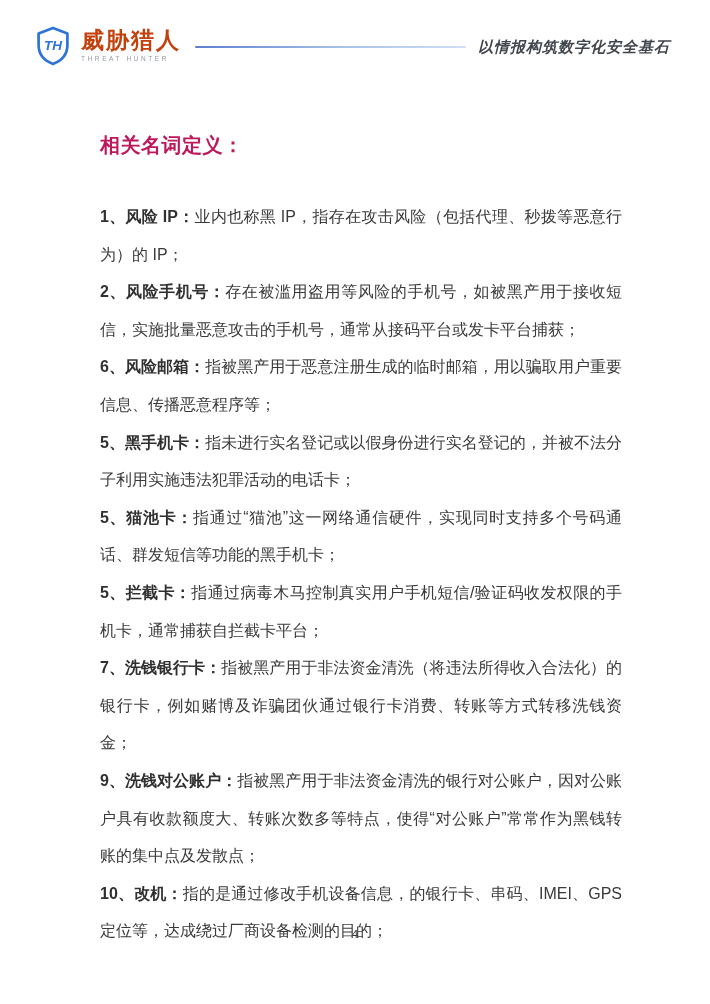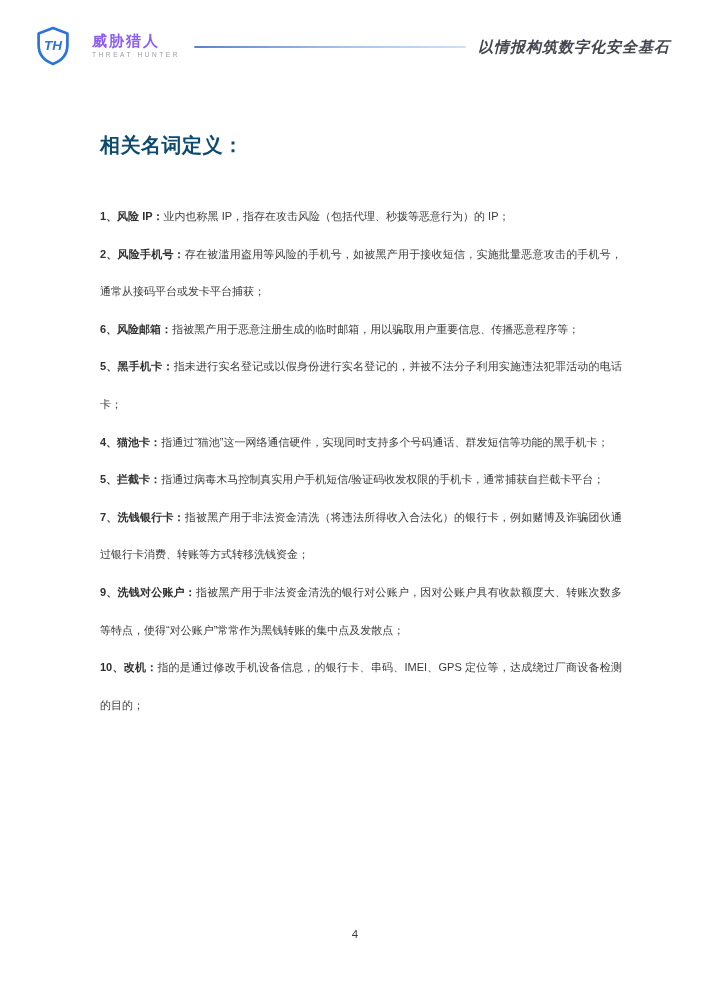--- a/index.html
+++ b/index.html
@@ -10,49 +10,49 @@
   }
   .page {
     position: absolute; inset: 0; background: #ffffff;
   }
 
   
   .header {
     position: absolute; left: 35px; right: 40px; top: 20px; height: 52px;
     display: flex; align-items: center;
   }
-  .brand { display: flex; align-items: center; gap: 21px; }
+  .brand { display: flex; align-items: center; gap: 10px; }
   .shield { width: 36px; height: 40px; display: block; }
   .brand-text { display: flex; flex-direction: column; line-height: 1; }
   .brand-cn {
-    font-size: 15px; font-weight: bold; color: #8b5cf6; letter-spacing: 2px;
+    font-size: 23px; font-weight: bold; color: #c2410c; letter-spacing: 2px;
   }
   .brand-en {
     font-size: 6.5px; color: #959ba3; letter-spacing: 2.6px; margin-top: 4px;
   }
   .header-rule {
     flex: 1; height: 2px; margin: 0 12px 0 14px; align-self: center;
     background: linear-gradient(to right, #5c80cf, #a9c2e8 55%, #cfe0f5);
     border-radius: 1px; margin-top: 2px;
   }
   .tagline {
     font-size: 15px; font-weight: bold; font-style: italic;
     color: #41464e; white-space: nowrap; letter-spacing: 1px; margin-top: 2px;
   }
 
   
   .content {
     position: absolute; left: 100px; top: 132px; width: 522px;
   }
   .page-title {
-    font-size: 20px; font-weight: bold; color: #0c4a6e;
+    font-size: 20px; font-weight: bold; color: #be185d;
     line-height: 26px; margin-bottom: 40px; letter-spacing: 0.5px;
   }
   .definitions p {
-    font-size: 11px; color: #3a3a3a; line-height: 37.6px;
+    font-size: 16px; color: #3a3a3a; line-height: 37.6px;
     text-align: justify; text-justify: inter-ideograph; margin: 0;
   }
   .definitions b { color: #303030; }
 
   
   .page-number {
     position: absolute; left: 0; right: 0; bottom: 64px;
     text-align: center; font-size: 11.5px; color: #3c3c3c;
   }
 </style>
@@ -86,21 +86,21 @@
       <p>
         <b>2、风险手机号：</b><span>存在被滥用盗用等风险的手机号，如被黑产用于接收短信，实施批量恶意攻击的手机号，通常从接码平台或发卡平台捕获；</span>
       </p>
       <p>
         <b>6、风险邮箱：</b><span>指被黑产用于恶意注册生成的临时邮箱，用以骗取用户重要信息、传播恶意程序等；</span>
       </p>
       <p>
         <b>5、黑手机卡：</b><span>指未进行实名登记或以假身份进行实名登记的，并被不法分子利用实施违法犯罪活动的电话卡；</span>
       </p>
       <p>
-        <b>4、猫池卡：</b><span>指通过“猫池”这一网络通信硬件，实现同时支持多个号码通话、群发短信等功能的黑手机卡；</span>
+        <b>5、猫池卡：</b><span>指通过“猫池”这一网络通信硬件，实现同时支持多个号码通话、群发短信等功能的黑手机卡；</span>
       </p>
       <p>
         <b>5、拦截卡：</b><span>指通过病毒木马控制真实用户手机短信/验证码收发权限的手机卡，通常捕获自拦截卡平台；</span>
       </p>
       <p>
         <b>7、洗钱银行卡：</b><span>指被黑产用于非法资金清洗（将违法所得收入合法化）的银行卡，例如赌博及诈骗团伙通过银行卡消费、转账等方式转移洗钱资金；</span>
       </p>
       <p>
         <b>9、洗钱对公账户：</b><span>指被黑产用于非法资金清洗的银行对公账户，因对公账户具有收款额度大、转账次数多等特点，使得“对公账户”常常作为黑钱转账的集中点及发散点；</span>
       </p>

